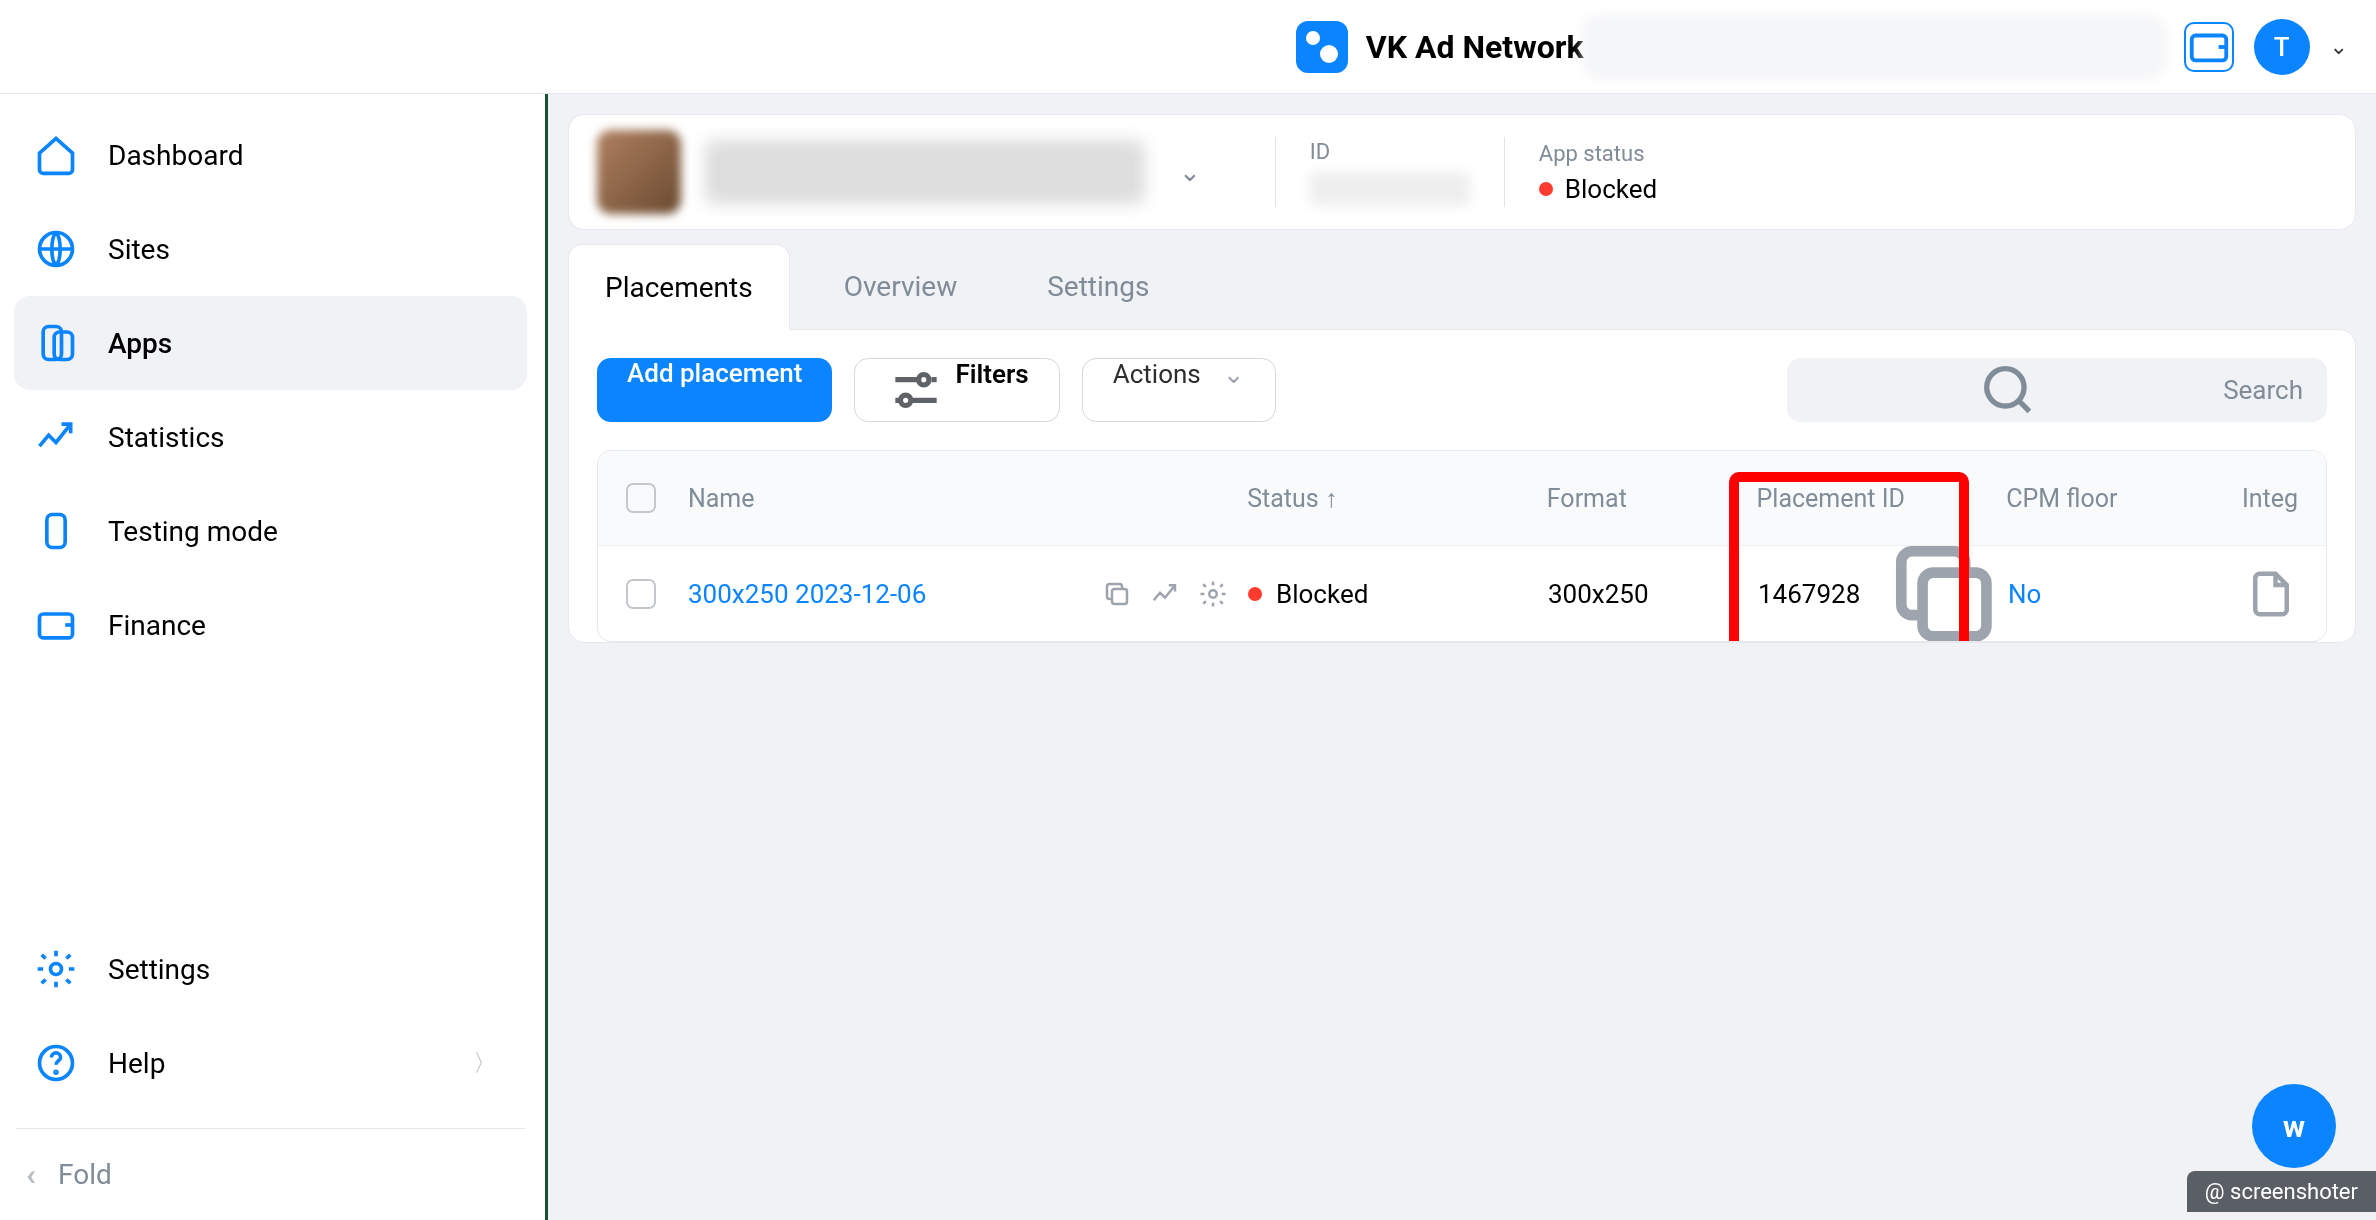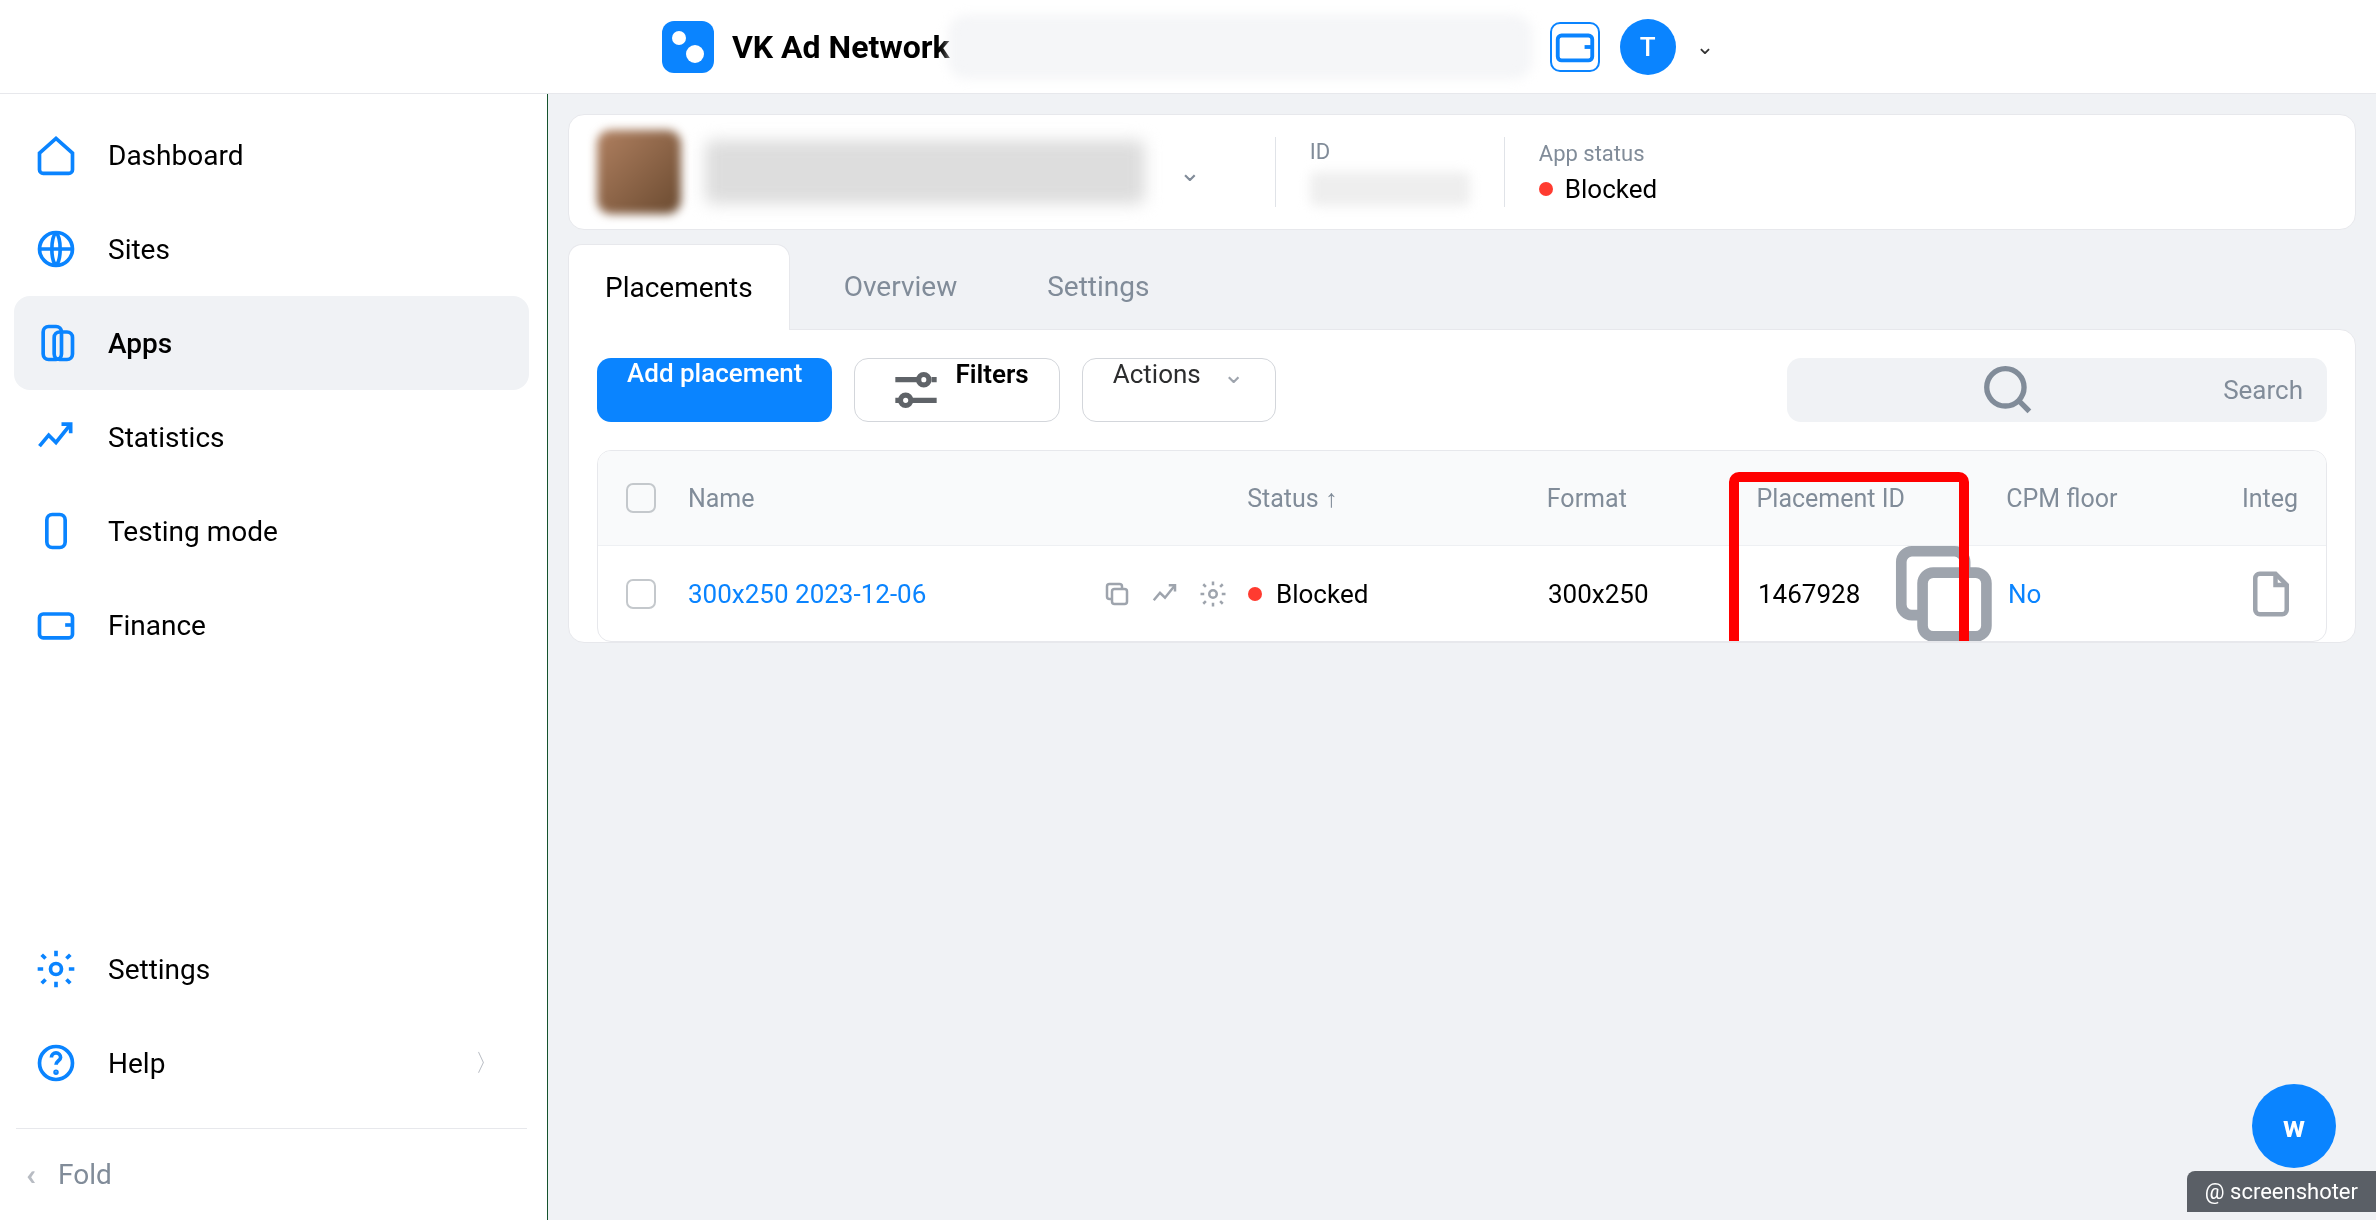--- a/index.html
+++ b/index.html
@@ -1,34 +1,34 @@
 <!DOCTYPE html>
 <html><head>
 <meta charset="utf-8">
 <style>
   * { box-sizing: border-box; margin: 0; padding: 0; font-family: -apple-system, BlinkMacSystemFont, "Segoe UI", Roboto, Helvetica, Arial, sans-serif; }
   body { background: #fff; color: #000; width: 2376px; height: 1220px; overflow: hidden; transform-origin: top left; }
   @media (max-width: 1400px) { body { transform: scale(0.63); } }
 
   
-  .topbar { height: 94px; border-bottom: 1px solid #e7e8ec; display: flex; align-items: center; padding: 0 28px; justify-content: center; }
+  .topbar { height: 94px; border-bottom: 1px solid #e7e8ec; display: flex; align-items: center; padding: 0 28px; justify-content: flex-end; }
   .brand { display: flex; align-items: center; gap: 18px; }
   .brand-logo { width: 52px; height: 52px; border-radius: 12px; background: #0a84ff; position: relative; }
   .brand-logo::before { content:""; position:absolute; top:10px; left:10px; width:14px; height:14px; background:#fff; border-radius:50%; }
   .brand-logo::after { content:""; position:absolute; bottom:10px; right:10px; width:18px; height:18px; background:#fff; border-radius:50%; }
   .brand-title { font-size: 32px; font-weight: 700; }
   .topbar-right { display:flex; align-items:center; gap:20px; }
   .blur-pill { width: 580px; height: 60px; border: 1px solid #dcdfe4; border-radius: 14px; background: #f5f6f8; filter: blur(6px); }
   .wallet-btn { width:50px; height:50px; border:2px solid #0a84ff; border-radius:10px; display:flex; align-items:center; justify-content:center; }
   .avatar { width:56px; height:56px; border-radius:50%; background:#0a84ff; display:flex; align-items:center; justify-content:center; color:#fff; font-size:26px; font-weight:500; }
   .chevron { font-size:22px; color:#333; }
 
   
   .layout { display:flex; height:calc(100% - 94px); }
-  .sidebar { width:548px; border-right:1px solid #14532d; display:flex; flex-direction:column; padding:14px 18px 0 14px; }
+  .sidebar { width:548px; border-right:3px solid #14532d; display:flex; flex-direction:column; padding:14px 18px 0 14px; }
   .nav-item { display:flex; align-items:center; gap:30px; height:94px; padding:0 20px; font-size:28px; color:#000; border-radius:16px; cursor:pointer; }
   .nav-item.active { background:#f0f2f5; font-weight:500; }
   .nav-icon { width:44px; height:44px; display:flex; align-items:center; justify-content:center; }
   .nav-icon svg { stroke:#0a84ff; }
   .nav-spacer { flex:1; }
   .nav-help { display:flex; align-items:center; justify-content:space-between; }
   .nav-help-chevron { color:#b8bcc3; font-size:24px; margin-right:10px; }
   .fold-row { border-top:1px solid #e7e8ec; margin:18px 2px 0; padding:28px 20px 28px 10px; display:flex; align-items:center; gap:30px; color:#818c99; font-size:28px; }
   .fold-icon { color:#b8bcc3; font-size:30px; letter-spacing:-8px; }
 

